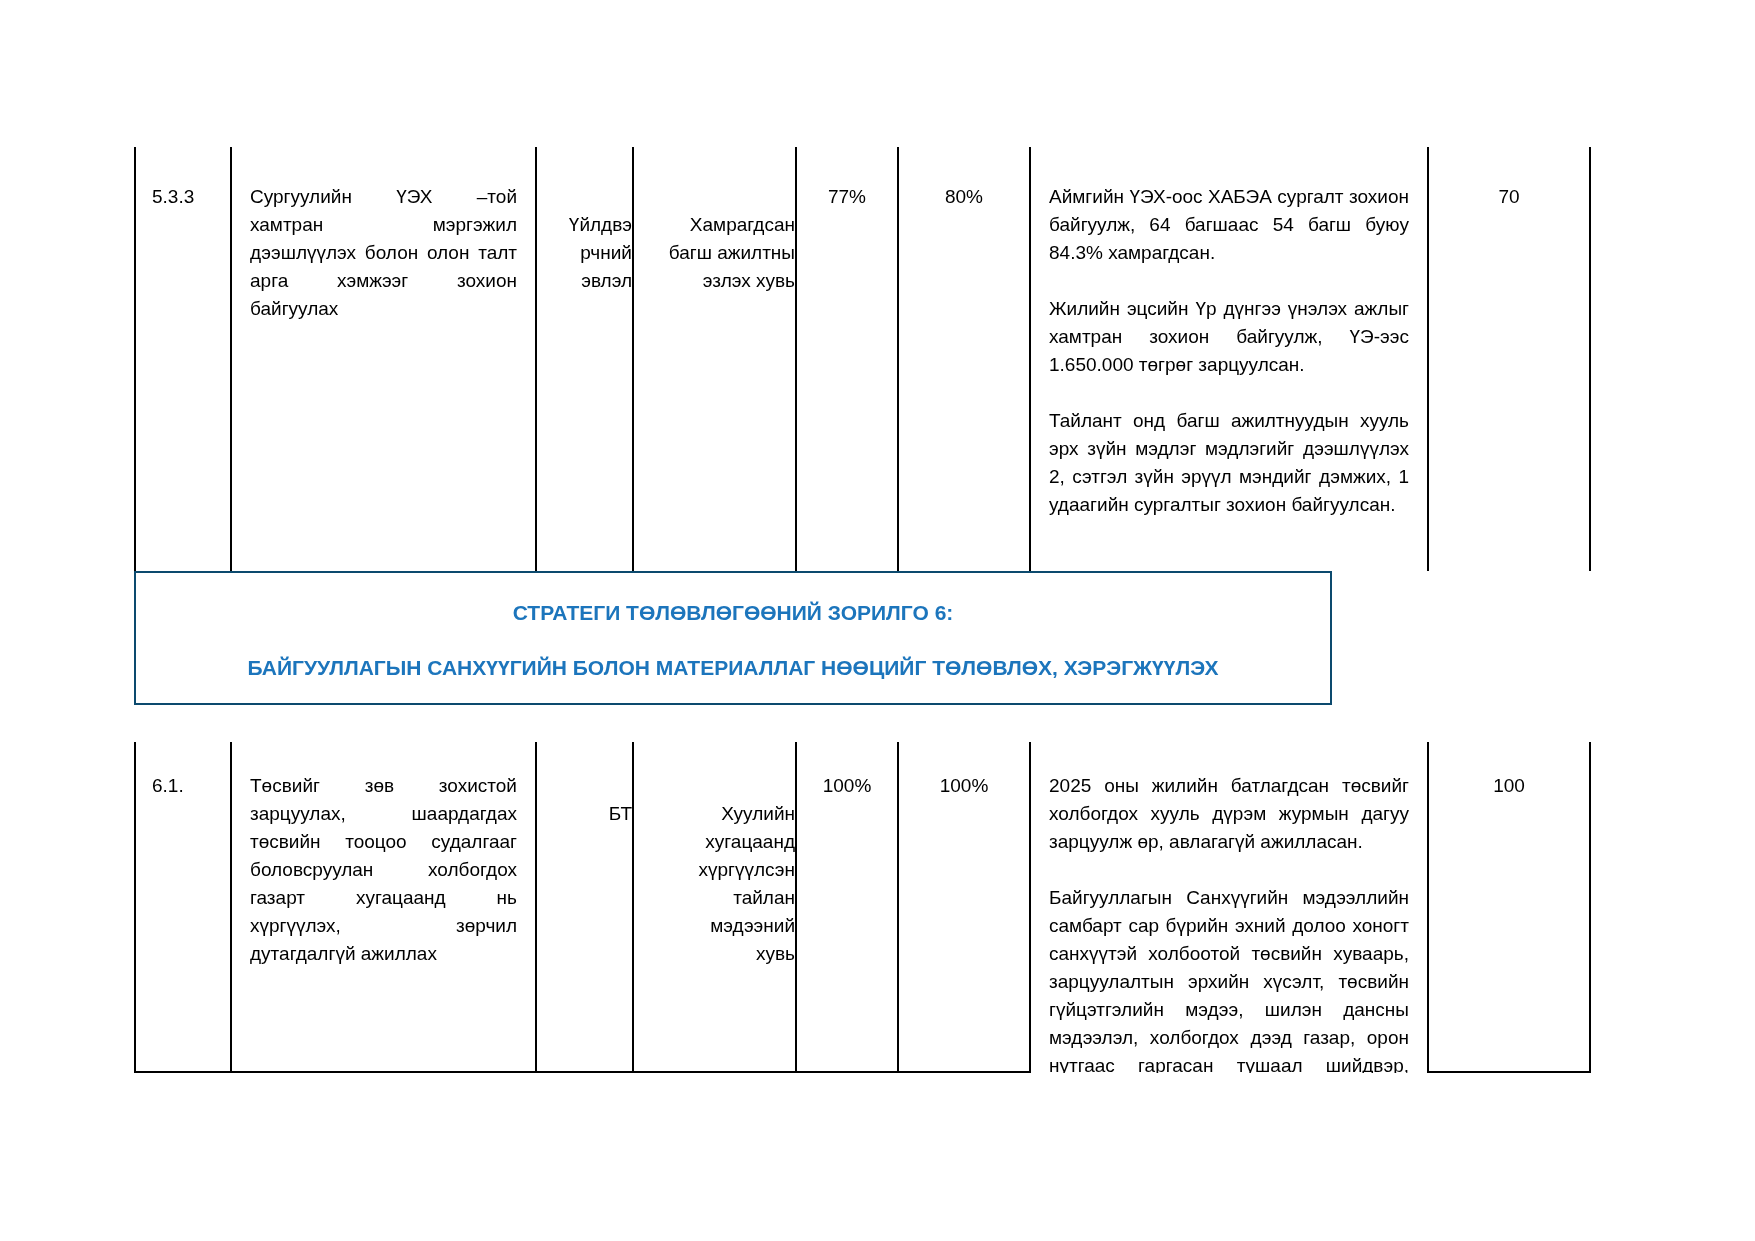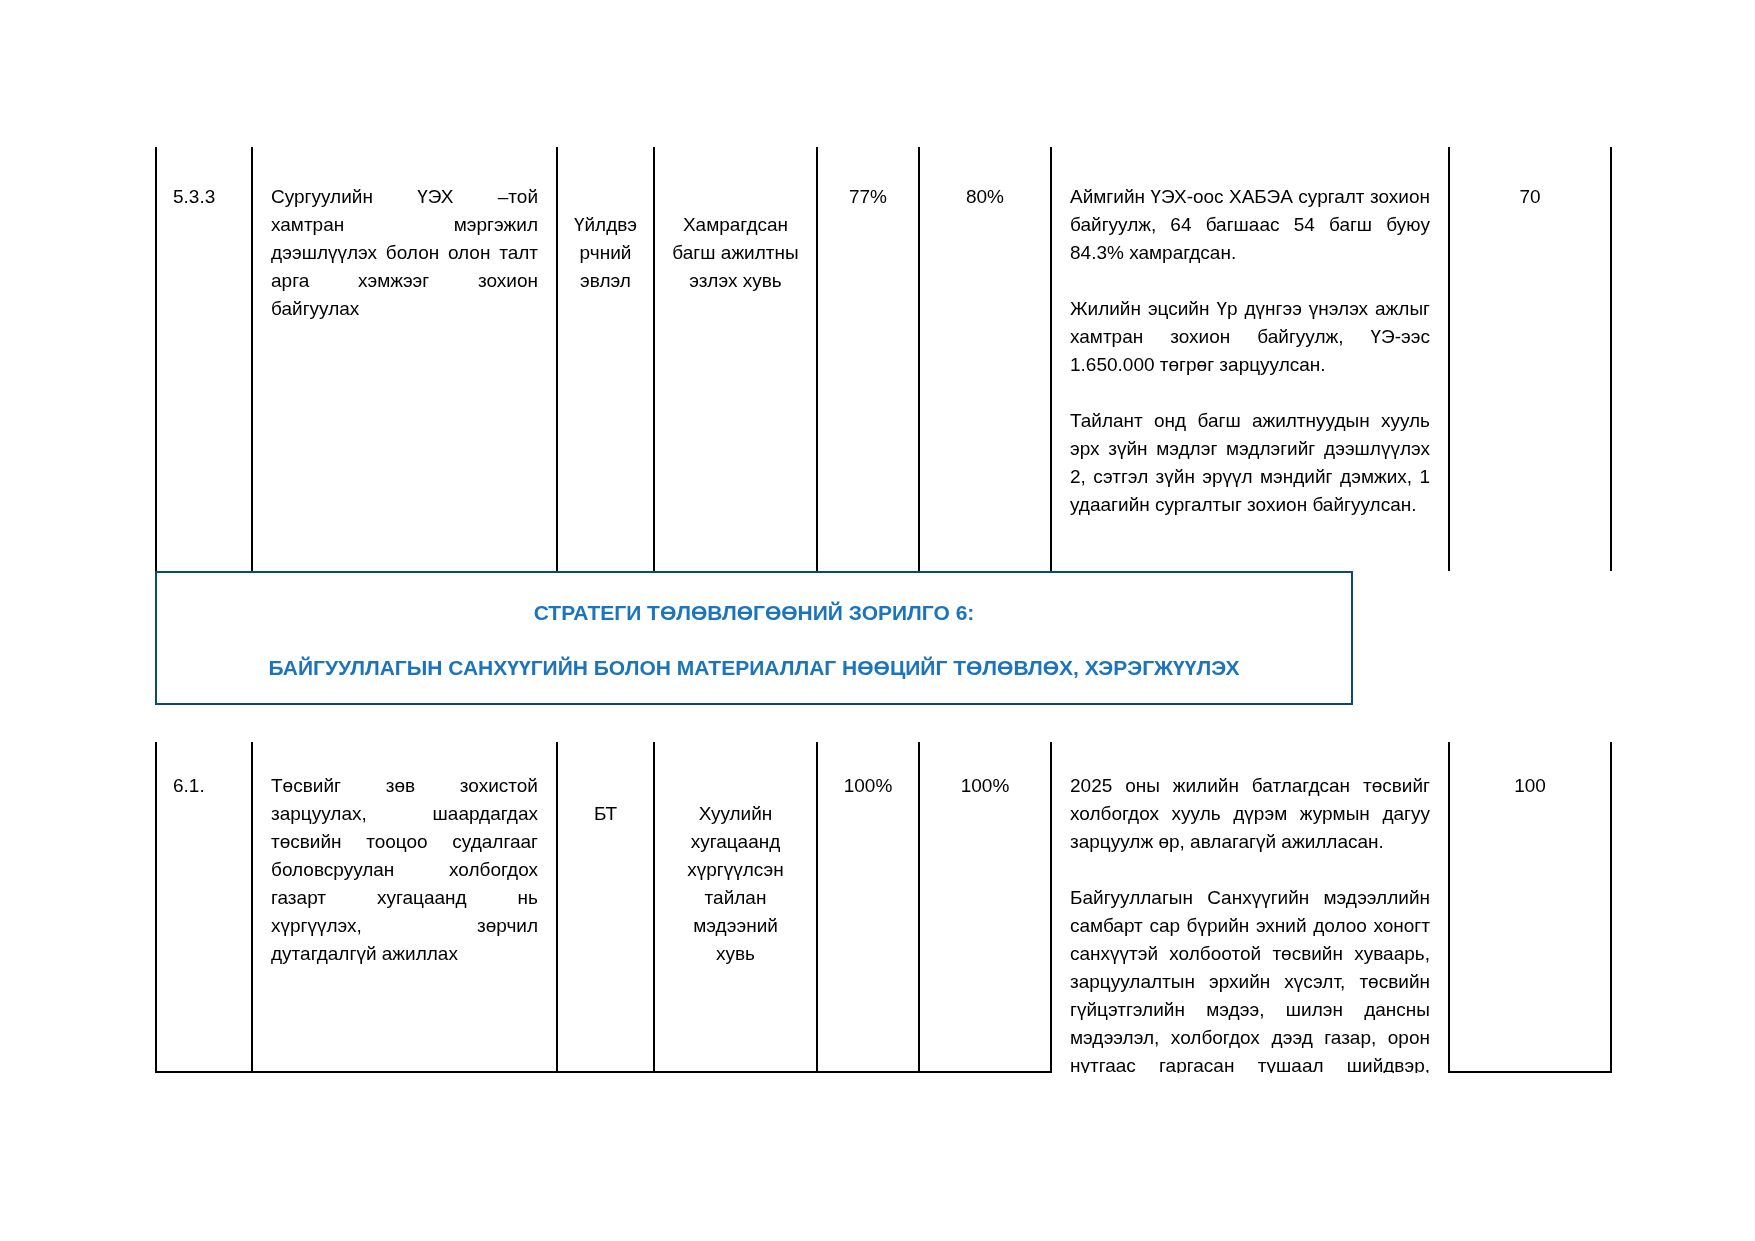--- a/index.html
+++ b/index.html
@@ -11,21 +11,21 @@
     position: relative;
     width: 1755px;
     height: 1241px;
     background: #ffffff;
     font-family: "Liberation Sans", sans-serif;
     color: #000000;
     overflow: hidden;
   }
   .tbl {
     position: absolute;
-    left: 155px;
+    left: 134px;
     top: 147px;
     width: 1198px;
   }
   .grid {
     display: grid;
     grid-template-columns: 98px 305px 97px 163px 102px 132px 398px 162px;
   }
   .r1 { height: 424px; }   
   .r2 { height: 368px; }   
   .cell {
@@ -40,21 +40,21 @@
   .r2 .cell.nob { border-bottom: none; }  
   .pt1 { padding-top: 36px; }
   .pt2 { padding-top: 30px; margin-top: 37px; }
   .numcell { padding-left: 16px; }
   .ctr { text-align: center; }
   .jst {
     text-align: justify;
     padding-left: 18px;
     padding-right: 18px;
   }
-  .pre { white-space: pre-line; }
+  .pre { white-space: pre-line; text-align: right; }
   .cell p { margin: 0 0 28px 0; }
   .cell p:last-child { margin-bottom: 0; }
   .band {
     box-sizing: border-box;
     height: 134px;
     border: 2px solid #0c4a6e;
     text-align: center;
     padding-top: 26px;
     background: #ffffff;
   }

